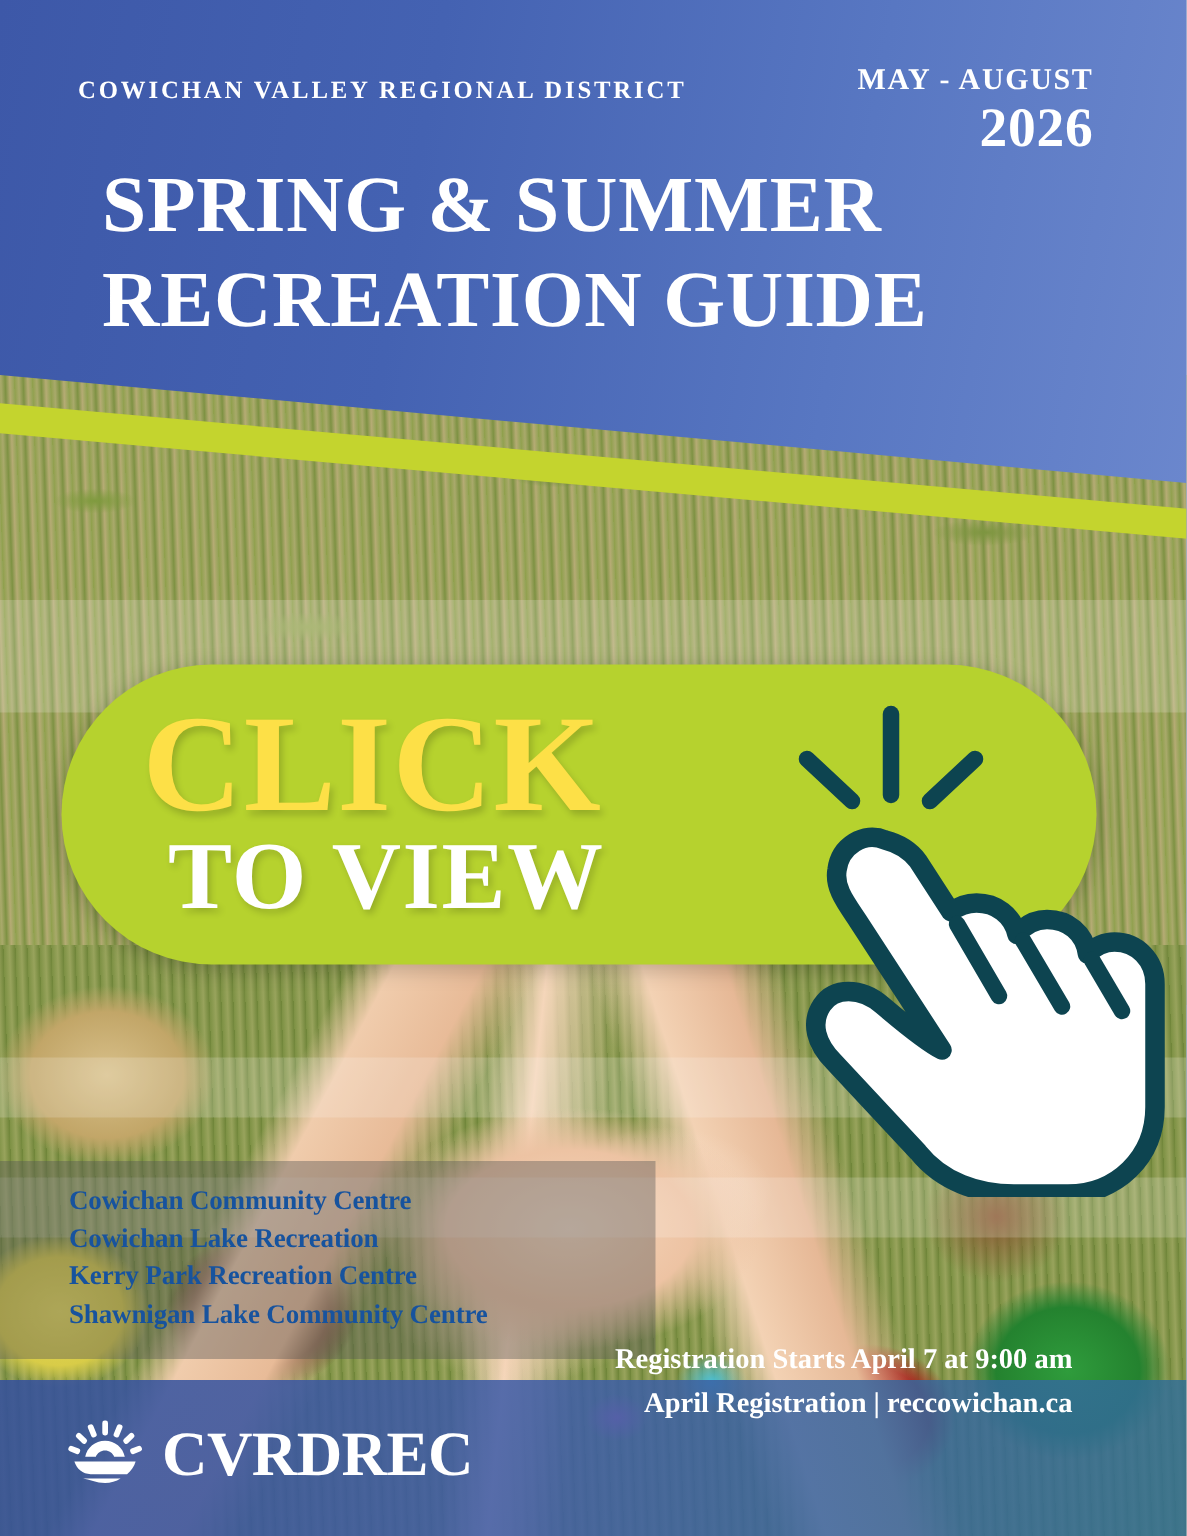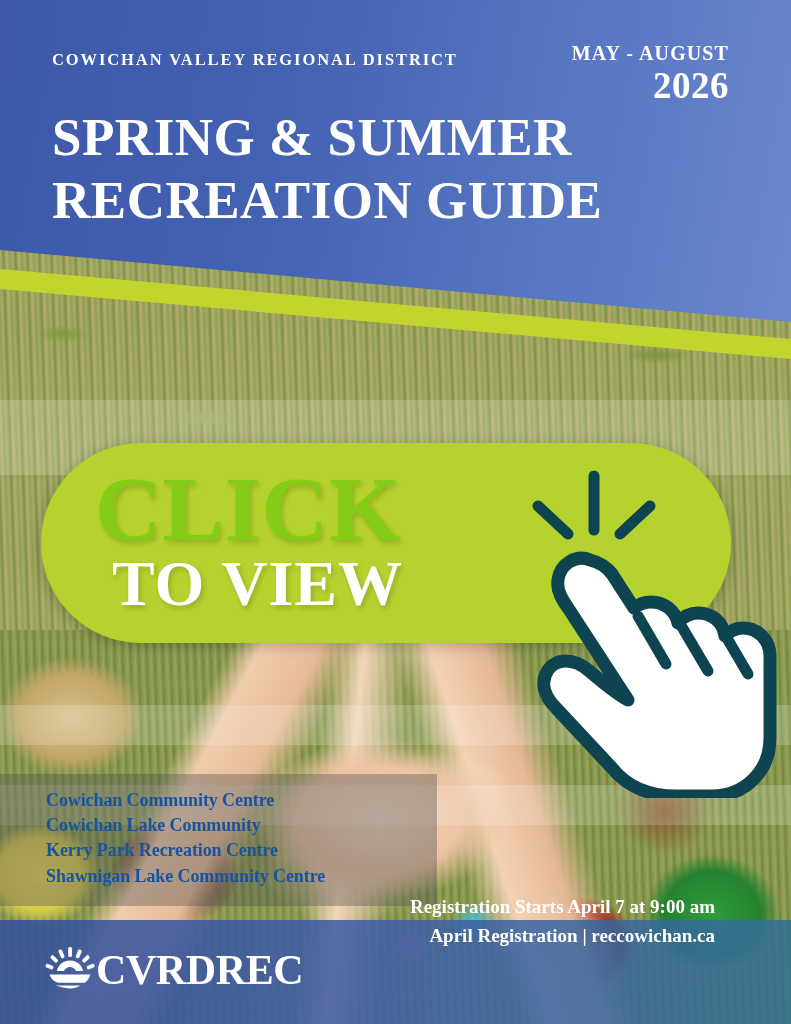--- a/index.html
+++ b/index.html
@@ -108,35 +108,36 @@
   .season-year { font-size: 37px; font-weight: 700; letter-spacing: 0.5px; line-height: 1.05; margin-top: 2px; }
 
   .title-wrap { position: absolute; left: 52px; top: 106px; z-index: 6; }
   .title-line {
     color: #ffffff;
     font-size: 53px;
     font-weight: 700;
     letter-spacing: 0.5px;
     line-height: 1.18;
     white-space: nowrap;
+    margin-left: 16px;
   }
 
   
   .cta-pill {
     position: absolute;
     left: 41px; top: 443px;
     width: 690px; height: 200px;
     background: #b6d22e;
     border-radius: 100px;
     box-shadow: 0 3px 14px rgba(0,0,0,0.22);
     z-index: 8;
   }
   .cta-click {
     position: absolute; left: 95px; top: 463px;
-    color: #84cc16; font-size: 92px; font-weight: 700;
+    color: #fde047; font-size: 92px; font-weight: 700;
     letter-spacing: 1px; line-height: 1;
     text-shadow: 2px 3px 5px rgba(0,0,0,0.18);
     z-index: 9;
   }
   .cta-view {
     position: absolute; left: 112px; top: 552px;
     color: #ffffff; font-size: 64px; font-weight: 700;
     letter-spacing: 1px; line-height: 1;
     text-shadow: 2px 3px 5px rgba(0,0,0,0.18);
     z-index: 9;
@@ -168,21 +169,21 @@
   }
 
   
   .footer {
     position: absolute; left: 0; bottom: 0; width: 791px; height: 104px;
     background: linear-gradient(95deg, rgba(52,80,156,0.88) 0%, rgba(62,92,168,0.86) 45%, rgba(48,110,150,0.84) 100%);
     z-index: 9;
   }
   .logo-group {
     position: absolute; left: 44px; top: 944px;
-    display: flex; align-items: center; 
+    display: flex; align-items: center; gap: 12px;
     z-index: 10;
   }
   .logo-mark { width: 52px; height: 52px; }
   .logo-word {
     color: #ffffff; font-size: 42px; font-weight: 700; letter-spacing: -0.4px; line-height: 1;
   }
   .footer-text {
     position: absolute; right: 76px; top: 892px;
     text-align: right; z-index: 10;
   }
@@ -254,21 +255,21 @@
         <path d="M122 148 L150 196"></path>
         <path d="M166 159 L192 203"></path>
         <path d="M212 172 L232 206"></path>
       </g>
     </svg>
   </div>
 
   <div class="fac-panel"></div>
   <div class="fac-list">
     <div class="fac-item">Cowichan Community Centre</div>
-    <div class="fac-item">Cowichan Lake Community</div>
+    <div class="fac-item">Cowichan Lake Recreation</div>
     <div class="fac-item">Kerry Park Recreation Centre</div>
     <div class="fac-item">Shawnigan Lake Community Centre</div>
   </div>
 
   <div class="footer"></div>
 
   <div class="logo-group">
     <span class="logo-mark">
       <svg viewBox="0 0 52 52" width="52" height="52" xmlns="http://www.w3.org/2000/svg">
         <g fill="#ffffff">

